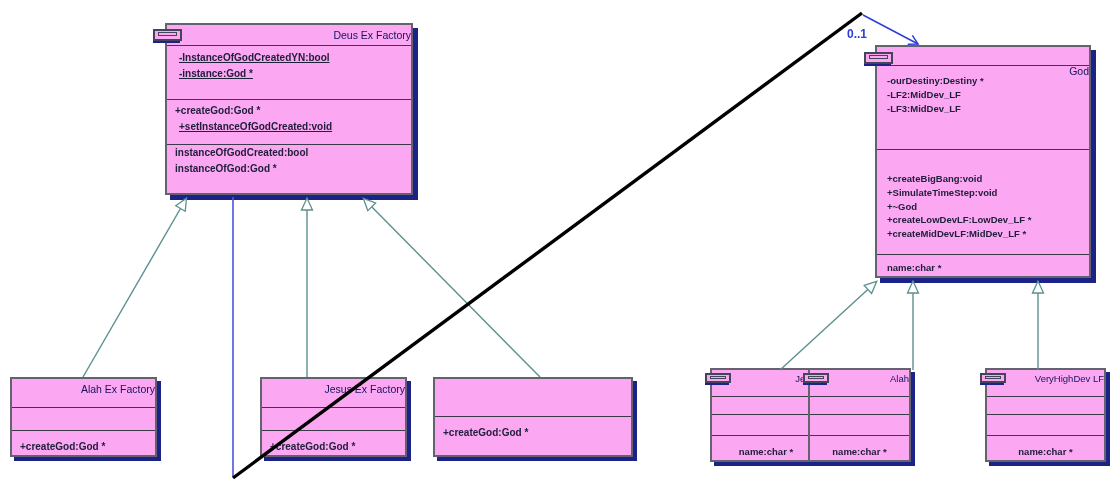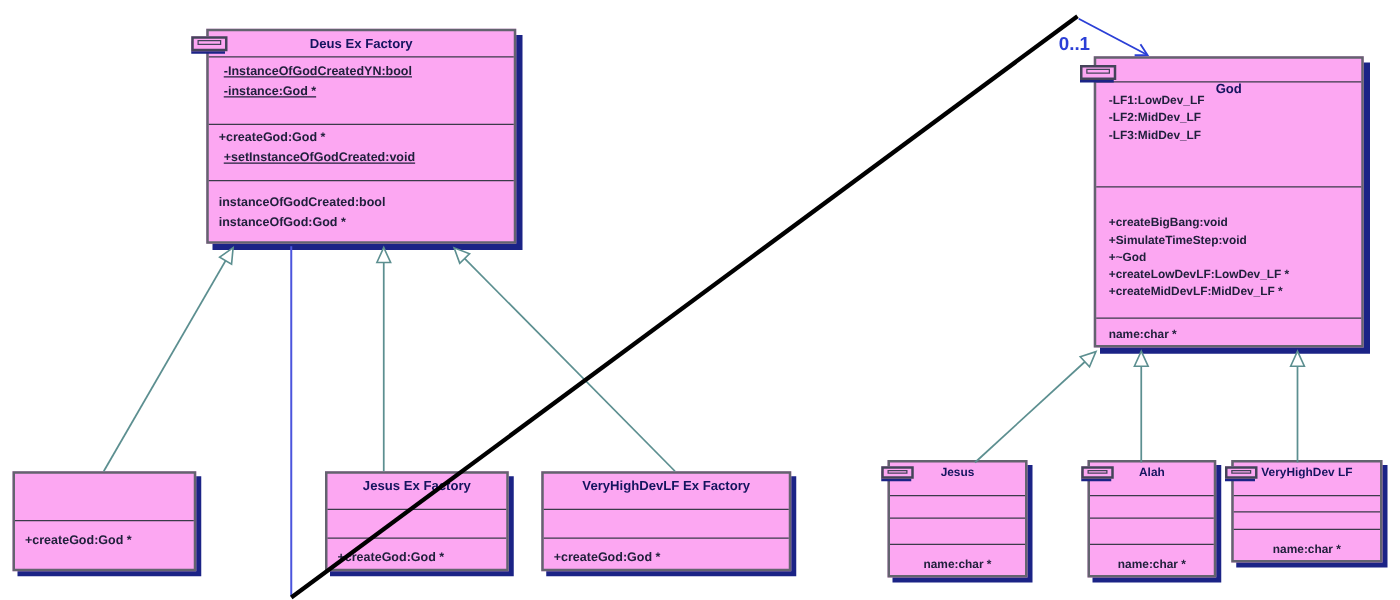--- a/index.html
+++ b/index.html
@@ -19,23 +19,23 @@
     box-shadow: 5px 5px 0 #1b2386;
     display: flex;
     flex-direction: column;
     z-index: 2;
   }
   .ubox.small { box-shadow: 4px 4px 0 #1b2386; gap: 12px; }
   .sec { width: 100%; }
   .sec + .sec { border-top: 1px solid #3a3a4a; }
   .sec.fill { flex: 1; }
   .utitle {
-    font-weight: bold;
+    font-weight: normal;
     color: #14145e;
-    text-align: center;
+    text-align: right;
     font-size: 10.5px;
     padding-top: 4px;
   }
   .utitle.sm { font-size: 9.5px; padding-top: 3px; }
   .row {
     color: #20203c;
     font-weight: bold;
     font-size: 10px;
     line-height: 16px;
     padding-left: 8px;
@@ -65,21 +65,21 @@
   #lines {
     position: absolute; left:0; top:0;
     width: 1120px; height: 480px;
     z-index: 4;
     pointer-events: none;
   }
   .mult-label {
     position: absolute;
     left: 847px; top: 27px;
     color: #2b3fd6;
-    font-size: 15px;
+    font-size: 12px;
     font-weight: bold;
     z-index: 5;
   }
 </style>
 </head>
 <body>
 
 <div id="canvas">
 
   <div class="ubox" style="left:165px;top:23px;width:248px;height:172px">
@@ -88,96 +88,96 @@
       </div>
     <div class="sec utitle" style="height:20px">Deus Ex Factory</div>
     <div class="sec" style="height:54px;padding-top:4px">
       <div class="row u">-InstanceOfGodCreatedYN:bool</div>
       <div class="row u">-instance:God *</div>
     </div>
     <div class="sec" style="height:45px;padding-top:3px">
       <div class="row">+createGod:God *</div>
       <div class="row u">+setInstanceOfGodCreated:void</div>
     </div>
-    <div class="sec fill" style="padding-top:10px">
+    <div class="sec fill" style="">
       <div class="row">instanceOfGodCreated:bool</div>
       <div class="row">instanceOfGod:God *</div>
     </div>
   </div>
 
   <div class="ubox god" style="left:875px;top:45px;width:216px;height:233px">
     <div class="tabicon" style="left:-13px;top:5px">
         <div class="tabinner"></div>
       </div>
     <div class="sec utitle" style="height:18px;padding-top:18px">God</div>
     <div class="sec" style="height:84px;padding-top:8px">
-      <div class="row">-LF1:LowDev_LF</div>
+      <div class="row">-ourDestiny:Destiny *</div>
       <div class="row">-LF2:MidDev_LF</div>
       <div class="row">-LF3:MidDev_LF</div>
     </div>
     <div class="sec" style="height:105px;padding-top:22px">
       <div class="row">+createBigBang:void</div>
       <div class="row">+SimulateTimeStep:void</div>
       <div class="row">+~God</div>
       <div class="row">+createLowDevLF:LowDev_LF *</div>
       <div class="row">+createMidDevLF:MidDev_LF *</div>
     </div>
     <div class="sec fill" style="padding-top:6px">
       <div class="row">name:char *</div>
     </div>
   </div>
 
   <div class="ubox small" style="left:10px;top:377px;width:147px;height:80px">
+    <div class="sec utitle" style="height:20px">Alah Ex Factory</div>
     <div class="sec" style="height:25px"></div>
     <div class="sec fill" style="padding-top:8px">
       <div class="row">+createGod:God *</div>
     </div>
   </div>
 
   <div class="ubox small" style="left:260px;top:377px;width:147px;height:80px">
     <div class="sec utitle" style="height:20px">Jesus Ex Factory</div>
     <div class="sec" style="height:25px"></div>
     <div class="sec fill" style="padding-top:8px">
       <div class="row">+createGod:God *</div>
     </div>
   </div>
 
   <div class="ubox small" style="left:433px;top:377px;width:200px;height:80px">
-    <div class="sec utitle" style="height:20px">VeryHighDevLF Ex Factory</div>
     <div class="sec" style="height:25px"></div>
     <div class="sec fill" style="padding-top:8px">
       <div class="row">+createGod:God *</div>
     </div>
   </div>
 
   <div class="ubox small" style="left:710px;top:368px;width:112px;height:94px">
     <div class="tabicon mini" style="left:-7px;top:3px">
         <div class="tabinner"></div>
       </div>
     <div class="sec utitle sm" style="height:17px">Jesus</div>
     <div class="sec" style="height:20px"></div>
     <div class="sec" style="height:27px"></div>
     <div class="sec fill" style="padding-top:8px">
       <div class="row center" style="font-size:9.5px">name:char *</div>
     </div>
   </div>
 
-  <div class="ubox small" style="left:870px;top:368px;width:103px;height:94px">
+  <div class="ubox small" style="left:808px;top:368px;width:103px;height:94px">
     <div class="tabicon mini" style="left:-7px;top:3px">
         <div class="tabinner"></div>
       </div>
     <div class="sec utitle sm" style="height:17px">Alah</div>
     <div class="sec" style="height:20px"></div>
     <div class="sec" style="height:27px"></div>
     <div class="sec fill" style="padding-top:8px">
       <div class="row center" style="font-size:9.5px">name:char *</div>
     </div>
   </div>
 
-  <div class="ubox small" style="left:985px;top:368px;width:121px;height:82px">
+  <div class="ubox small" style="left:985px;top:368px;width:121px;height:94px">
     <div class="tabicon mini" style="left:-7px;top:3px">
         <div class="tabinner"></div>
       </div>
     <div class="sec utitle sm" style="height:17px">VeryHighDev LF</div>
     <div class="sec" style="height:20px"></div>
     <div class="sec" style="height:27px"></div>
     <div class="sec fill" style="padding-top:8px">
       <div class="row center" style="font-size:9.5px">name:char *</div>
     </div>
   </div>

